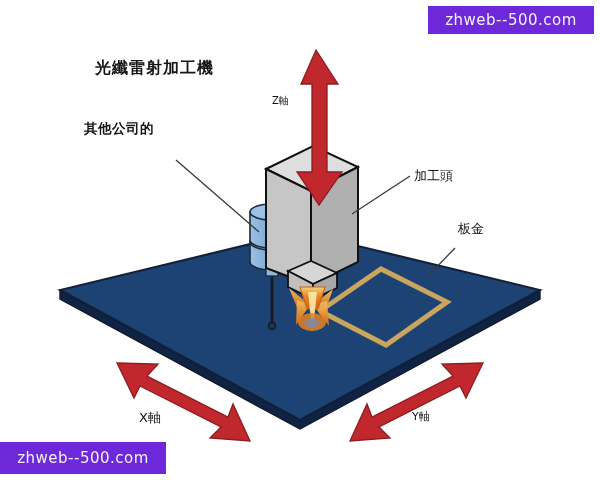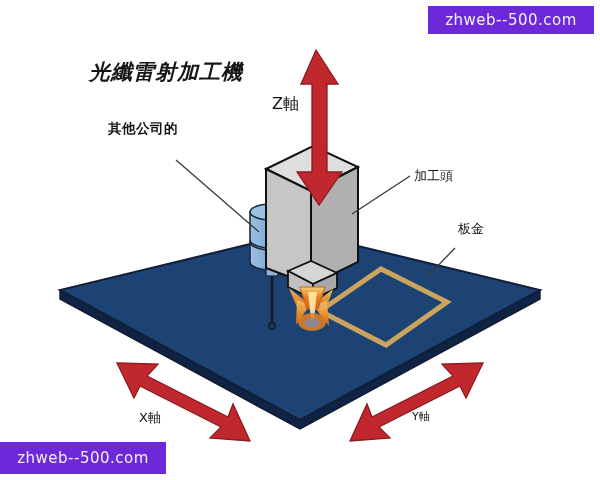--- a/index.html
+++ b/index.html
@@ -48,47 +48,45 @@
     width: 166px;
     height: 32px;
   }
   .lbl {
     position: absolute;
     color: #151515;
     white-space: nowrap;
     font-family: "DejaVu Sans", "Liberation Sans", sans-serif;
   }
   #title {
-    left: 89px;
+    left: 95px;
     top: 58px;
-    font-size: 21px;
+    font-size: 16px;
     font-weight: bold;
     letter-spacing: 1px;
-    font-style: italic;
   }
   #callout-other {
     left: 84px;
     top: 120px;
     font-size: 13.5px;
     font-weight: bold;
     letter-spacing: 0.5px;
-    margin-left: 24px;
   }
   #callout-ir {
     left: 84px;
     top: 144px;
     font-size: 13.5px;
     font-weight: bold;
     letter-spacing: 0.5px;
     color: #2f7fc6;
   }
   #lbl-z {
     left: 272px;
     top: 94px;
-    font-size: 16px;
+    font-size: 10px;
   }
   #lbl-x {
     left: 139px;
     top: 409px;
     font-size: 13px;
   }
   #lbl-y {
     left: 412px;
     top: 409px;
     font-size: 11px;

